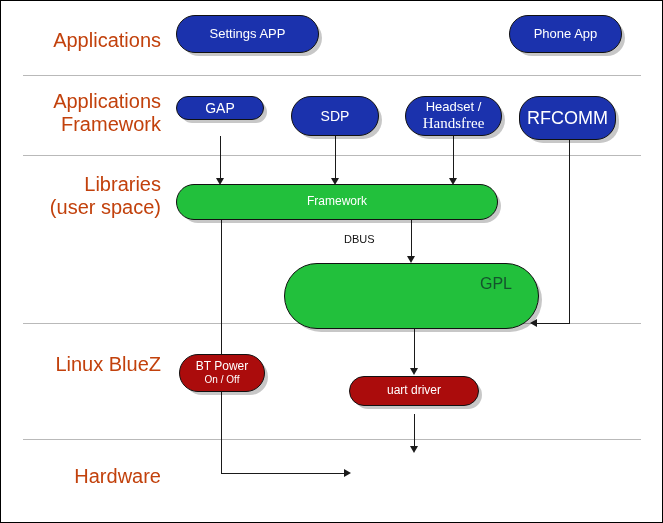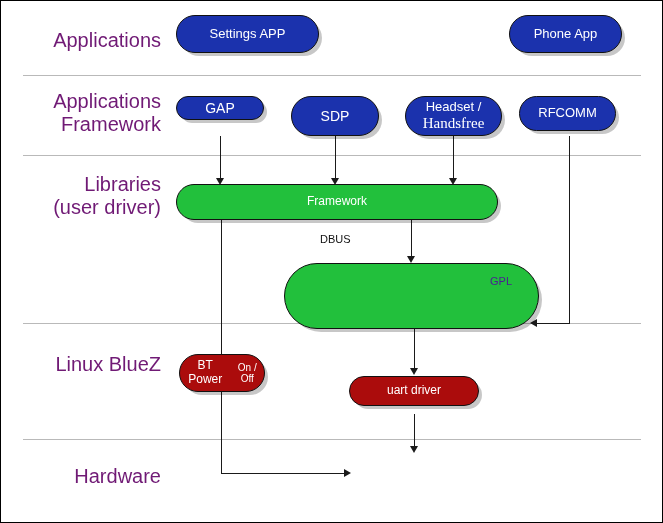--- a/index.html
+++ b/index.html
@@ -14,21 +14,21 @@
   }
   
   .divider{
     position:absolute;
     height:0;
     border-top:1px solid #b9b9b9;
   }
   
   .layer-label{
     position:absolute;
-    color:#701a75;
+    color:#c2410c;
     font-size:20px;
     line-height:23px;
     text-align:right;
     white-space:pre-line;
     letter-spacing:0px;
   }
   
   .node{
     position:absolute;
     box-sizing:border-box;
@@ -48,32 +48,32 @@
   .node .l1{display:block;}
   .node .l2{display:block;}
 
   .n-settings{left:175px;top:14px;width:143px;height:38px;border-radius:19px;font-size:13px;}
   .n-phone{left:508px;top:14px;width:113px;height:38px;border-radius:19px;font-size:13px;}
 
   .n-gap{left:175px;top:95px;width:88px;height:24px;border-radius:20px;font-size:14px;}
   .n-sdp{left:290px;top:95px;width:88px;height:40px;border-radius:20px;font-size:14px;text-align:right;}
   .n-headset{left:404px;top:95px;width:97px;height:40px;border-radius:20px;font-size:13px;flex-direction:column;}
   .n-headset .l2{font-size:15px;font-family:Liberation Serif, serif;}
-  .n-rfcomm{left:518px;top:95px;width:97px;height:35px;border-radius:20px;font-size:13px;}
+  .n-rfcomm{left:518px;top:95px;width:97px;height:44px;border-radius:20px;font-size:18px;}
 
   .n-framework{left:175px;top:183px;width:322px;height:36px;border-radius:18px;font-size:12px;}
 
   .n-bluez{left:283px;top:262px;width:255px;height:66px;border-radius:33px;font-size:13px;}
   .n-bluez .gpl{
     position:absolute;right:26px;top:11px;
-    color:#4c1d95;font-size:11px;
+    color:#14532d;font-size:16px;
   }
   .n-bluez .name{position:absolute;left:0;right:0;top:31px;text-align:center;}
 
-  .n-btpower{left:178px;top:353px;width:86px;height:38px;border-radius:19px;font-size:12px;flex-direction:row;}
+  .n-btpower{left:178px;top:353px;width:86px;height:38px;border-radius:19px;font-size:12px;flex-direction:column;}
   .n-btpower .l2{font-size:10px;}
   .n-uart{left:348px;top:375px;width:130px;height:30px;border-radius:19px;font-size:12px;}
   .n-chipset{left:350px;top:452px;width:128px;height:41px;border-radius:21px;font-size:12px;flex-direction:column;}
 
   
   .vline{position:absolute;width:0;border-left:1px solid #1a1a1a;z-index:1;}
   .hline{position:absolute;height:0;border-top:1px solid #1a1a1a;z-index:1;}
   .arrow{position:absolute;width:0;height:0;z-index:2;}
   .arrow.down{border-left:4px solid transparent;border-right:4px solid transparent;border-top:7px solid #1a1a1a;}
   .arrow.right{border-top:4px solid transparent;border-bottom:4px solid transparent;border-left:7px solid #1a1a1a;}
@@ -92,40 +92,40 @@
 
   <div class="divider" style="left:22px;top:74px;width:618px;"></div>
   <div class="divider" style="left:22px;top:154px;width:618px;"></div>
   <div class="divider" style="left:22px;top:322px;width:618px;"></div>
   <div class="divider" style="left:22px;top:438px;width:618px;"></div>
 
   <div class="layer-label" style="left:10px;top:28px;width:150px;">Applications</div>
   <div class="layer-label" style="left:10px;top:89px;width:150px;">Applications
 Framework</div>
   <div class="layer-label" style="left:10px;top:172px;width:150px;">Libraries
-(user driver)</div>
+(user space)</div>
   <div class="layer-label" style="left:10px;top:352px;width:150px;">Linux BlueZ</div>
   <div class="layer-label" style="left:10px;top:464px;width:150px;">Hardware</div>
 
   <div class="vline" style="left:219px;top:135px;height:45px;"></div>
   <div class="arrow down" style="left:215px;top:177px;"></div>
 
   <div class="vline" style="left:334px;top:135px;height:45px;"></div>
   <div class="arrow down" style="left:330px;top:177px;"></div>
 
   <div class="vline" style="left:452px;top:135px;height:45px;"></div>
   <div class="arrow down" style="left:448px;top:177px;"></div>
 
   <div class="vline" style="left:568px;top:135px;height:187px;"></div>
   <div class="hline" style="left:536px;top:322px;width:33px;"></div>
   <div class="arrow left" style="left:529px;top:318px;"></div>
 
   <div class="vline" style="left:410px;top:219px;height:38px;"></div>
   <div class="arrow down" style="left:406px;top:255px;"></div>
-  <div class="edge-label" style="left:317px;top:232px;">DBUS</div>
+  <div class="edge-label" style="left:341px;top:232px;">DBUS</div>
 
   <div class="vline" style="left:220px;top:219px;height:253px;"></div>
   <div class="hline" style="left:220px;top:472px;width:123px;"></div>
   <div class="arrow right" style="left:343px;top:468px;"></div>
 
   <div class="vline" style="left:413px;top:328px;height:41px;"></div>
   <div class="arrow down" style="left:409px;top:367px;"></div>
 
   <div class="vline" style="left:413px;top:413px;height:34px;"></div>
   <div class="arrow down" style="left:409px;top:445px;"></div>

